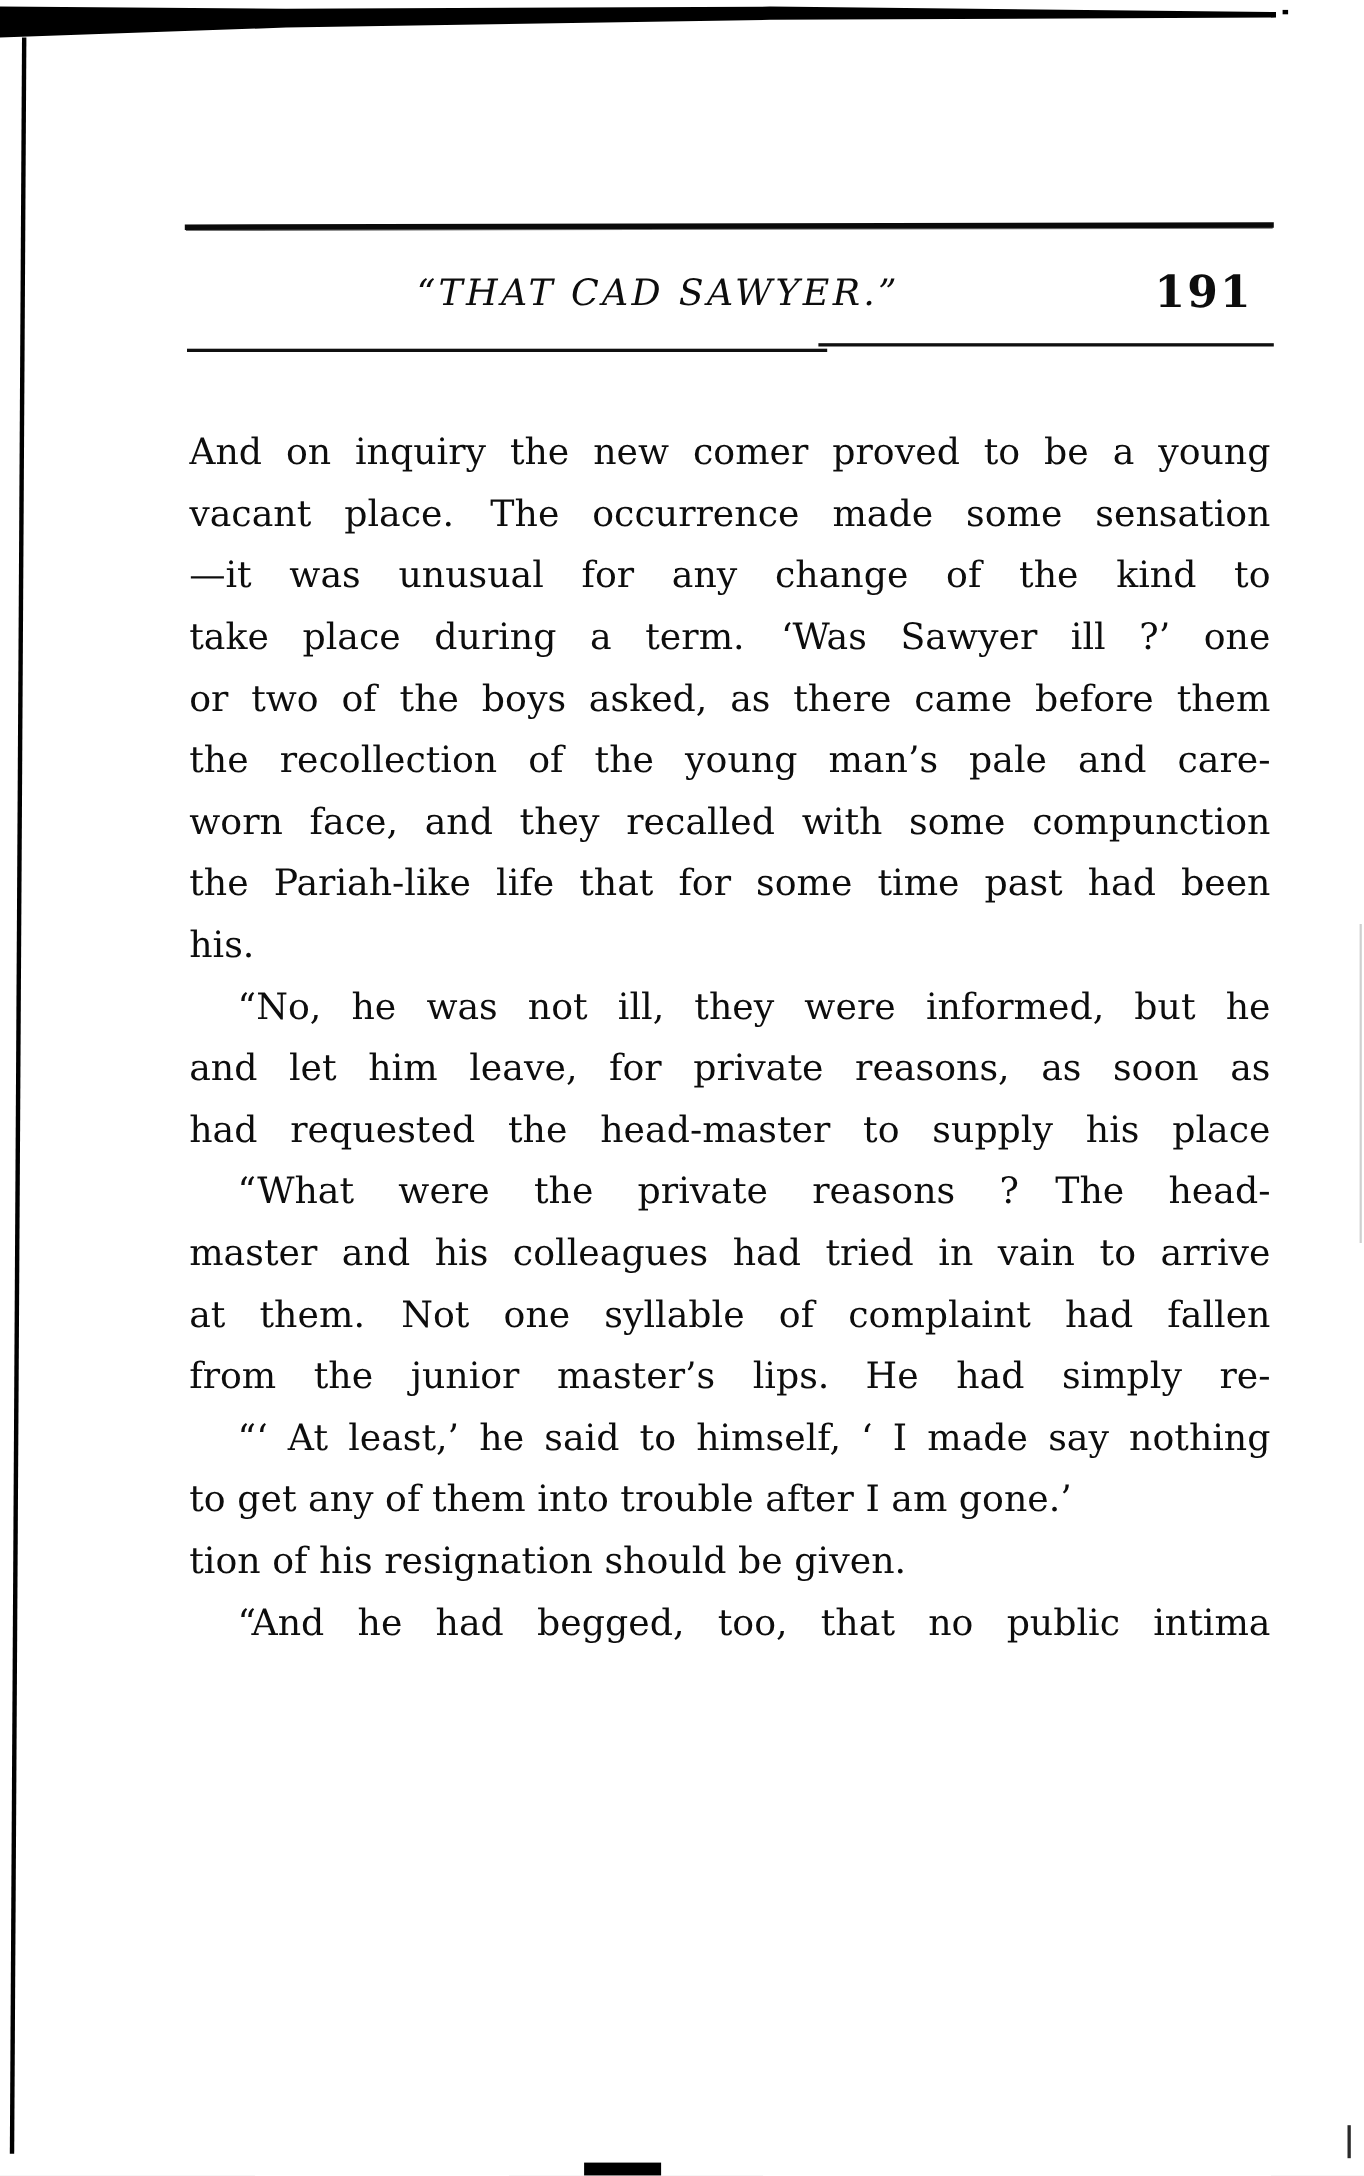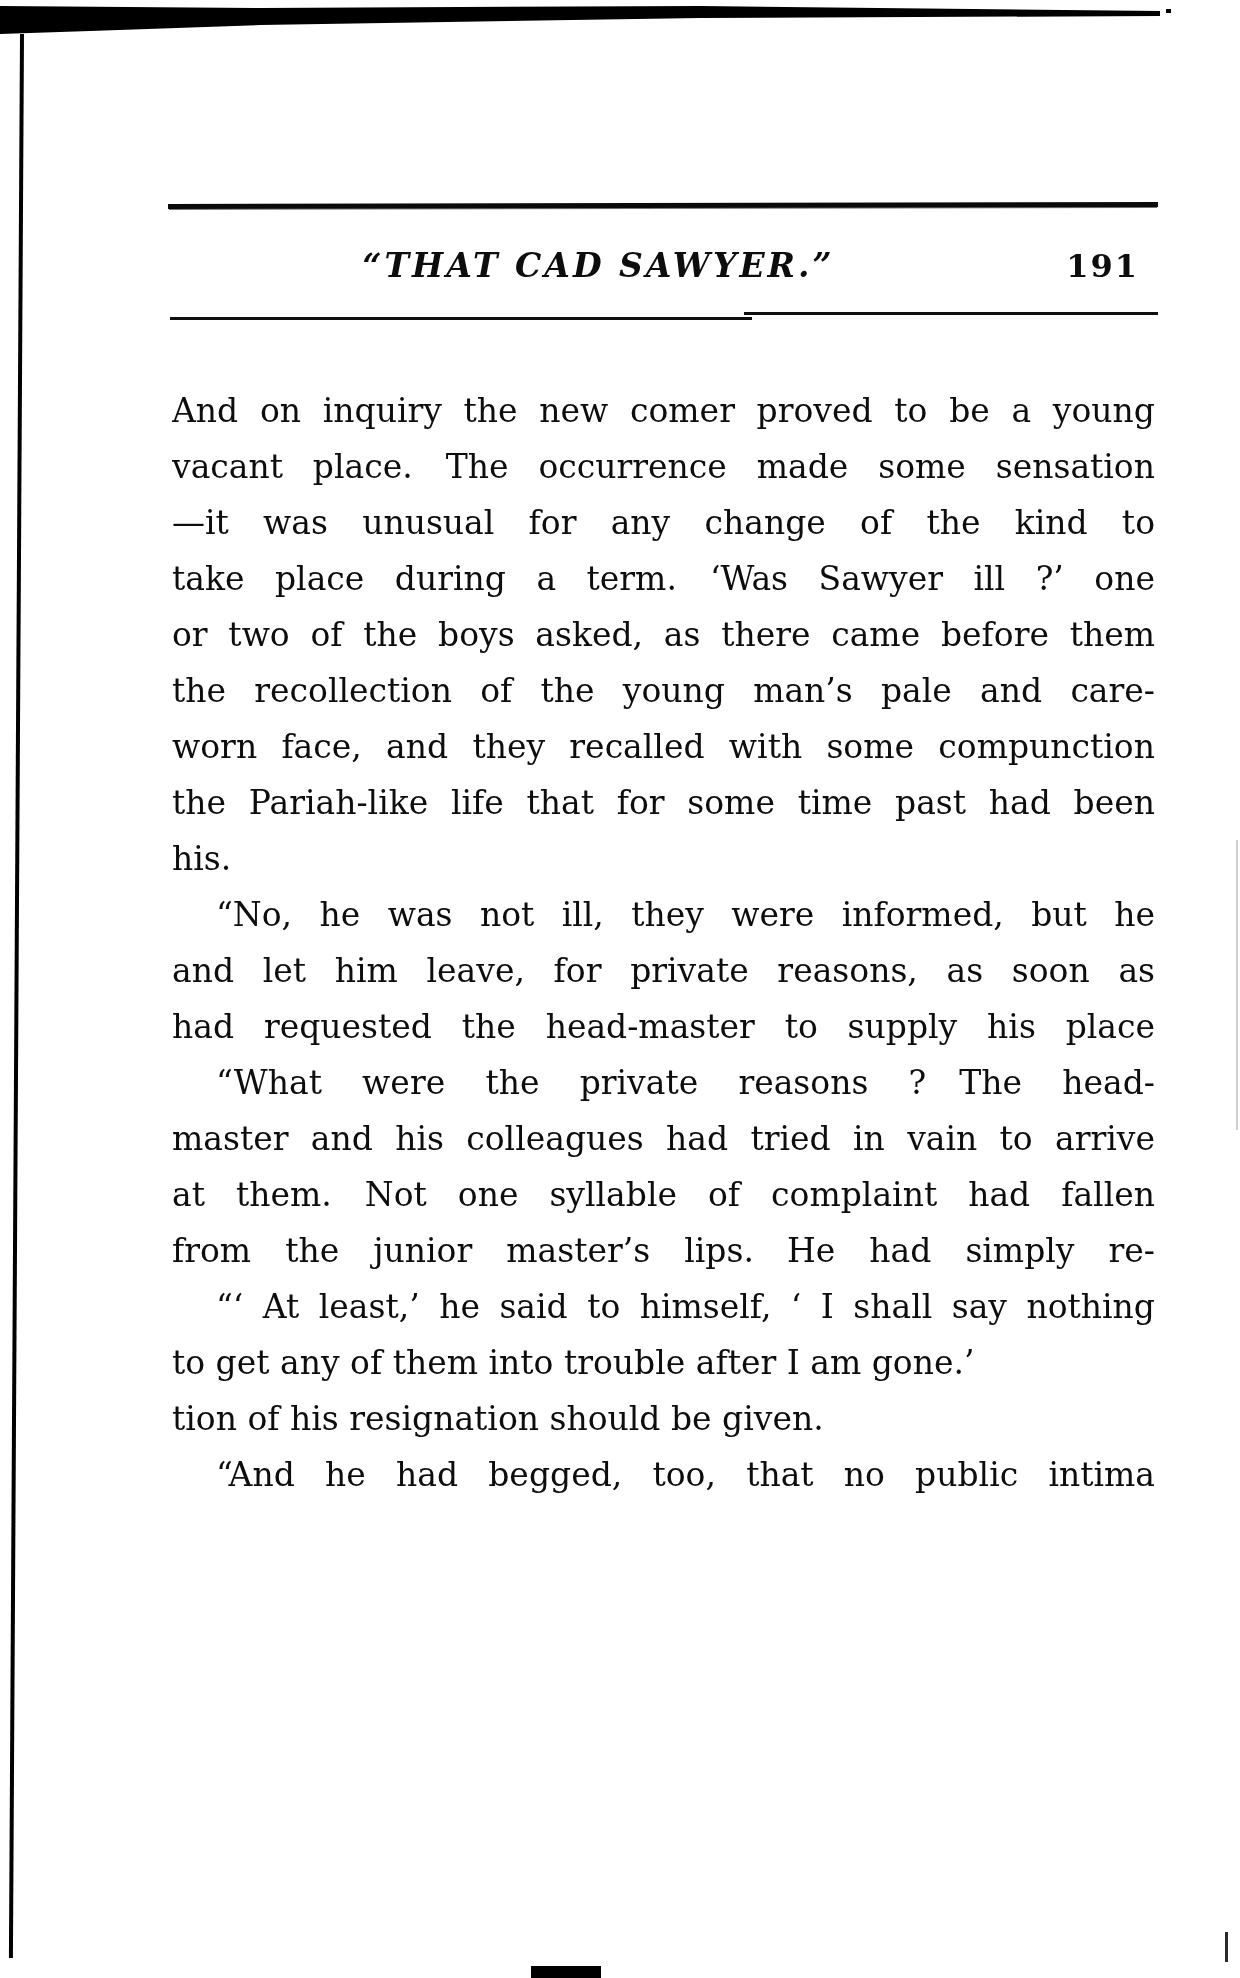--- a/index.html
+++ b/index.html
@@ -40,27 +40,27 @@
     transform:rotate(-0.12deg);
     box-shadow:0 2px 0 -1px rgba(0,0,0,0.55);
   }
   .running-header {
     position:absolute; left:172px; top:242px;
     width:983px; height:48px;
   }
   .header-title {
     position:absolute; left:0; right:130px; top:0;
     text-align:center;
-    font-style:italic; font-weight:bold;
+    font-style:italic; font-weight:normal;
     font-size:33px; letter-spacing:3px;
     line-height:48px; white-space:nowrap;
   }
   .page-number {
     position:absolute; right:16px; top:0;
-    font-weight:bold; font-size:32px;
+    font-weight:bold; font-size:40px;
     letter-spacing:2px; line-height:48px;
   }
   .header-rule-bottom-left {
     position:absolute; left:170px; top:317px;
     width:582px; height:3px; background:#101010;
   }
   .header-rule-bottom-right {
     position:absolute; left:744px; top:312px;
     width:414px; height:3px; background:#101010;
   }
@@ -118,21 +118,21 @@
         <div class="line">and let him leave, for private reasons, as soon as</div>
         <div class="line">had requested the head-master to supply his place</div>
       </div>
       <div class="para">
         <div class="line indent">“What were the private reasons ? The head-</div>
         <div class="line">master and his colleagues had tried in vain to arrive</div>
         <div class="line">at them. Not one syllable of complaint had fallen</div>
         <div class="line">from the junior master’s lips. He had simply re-</div>
       </div>
       <div class="para">
-        <div class="line indent">“‘ At least,’ he said to himself, ‘ I shall say nothing</div>
+        <div class="line indent">“‘ At least,’ he said to himself, ‘ I made say nothing</div>
         <div class="line last">to get any of them into trouble after I am gone.’</div>
       </div>
       <div class="para">
         <div class="line last">tion of his resignation should be given.</div>
         <div class="line indent">“And he had begged, too, that no public intima</div>
       </div>
     </div>
 
 </div>
 

